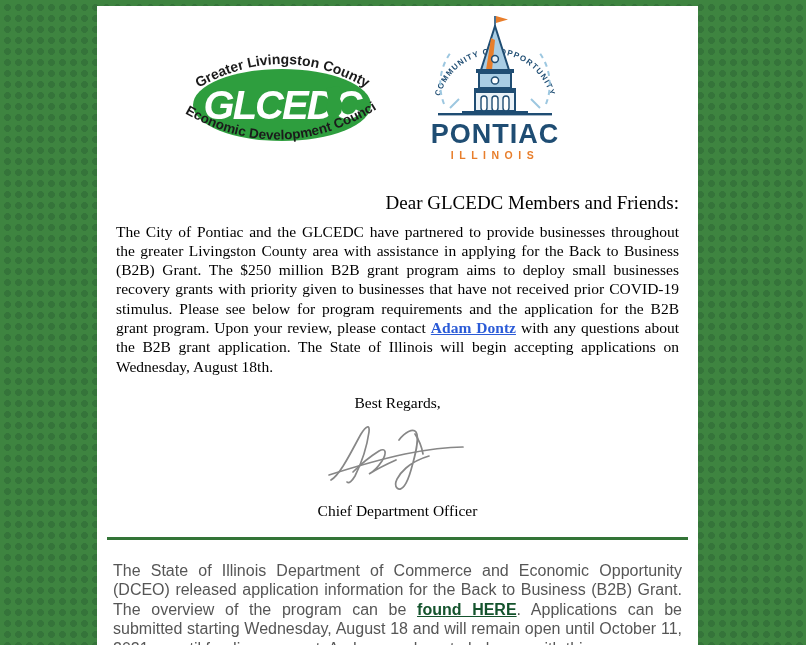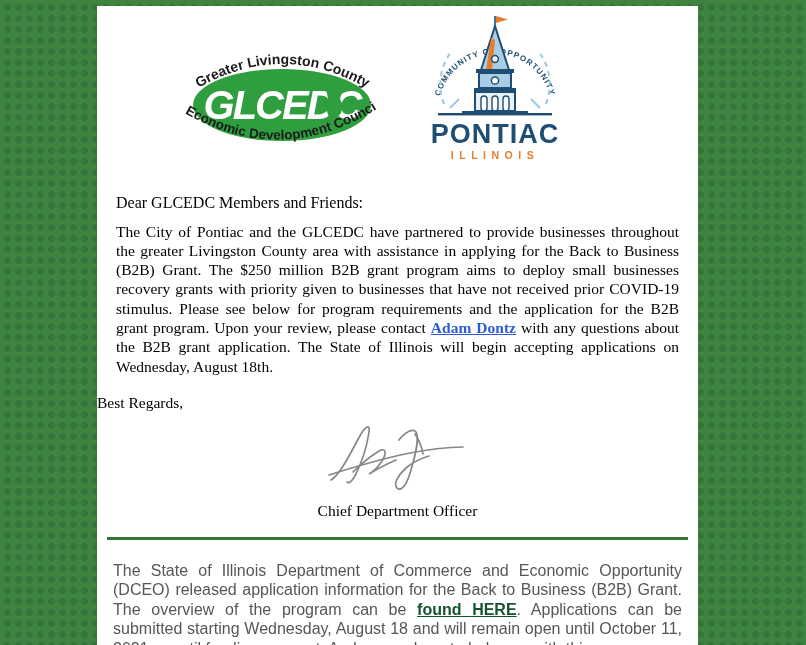--- a/index.html
+++ b/index.html
@@ -12,28 +12,28 @@
     font-family:"Liberation Serif", serif;
   }
   .card{
     position:absolute;left:97px;top:6px;width:601px;height:639px;
     background:#ffffff;box-sizing:border-box;
   }
   .logos{position:relative;height:162px;}
   .logo-glcedc{position:absolute;left:83px;top:29px;}
   .logo-pontiac{position:absolute;left:323px;top:6px;}
   .salutation{
-    margin:25px 19px 0 19px;font-size:16px;line-height:19.5px;color:#000;
+    margin:25px 19px 0 19px;font-size:19px;line-height:19.5px;color:#000;text-align:right;
   }
   .letter-body{
     margin:9px 19px 0 19px;font-size:15.5px;line-height:19.3px;color:#000;
     text-align:justify;
   }
   .letter-link{color:#2b5bd7;font-weight:bold;text-decoration:underline;cursor:pointer;}
-  .closing{margin:18px 0 0 0;font-size:15.5px;color:#000;}
+  .closing{margin:18px 0 0 0;text-align:center;font-size:15.5px;color:#000;}
   .signature-wrap{text-align:center;margin-top:6px;height:80px;}
   .signer-title{text-align:center;font-size:15.5px;color:#000;margin-top:4px;}
   .divider{border:none;height:3px;background:#337437;margin:17px 10px 0 10px;}
   .announcement{
     margin:21px 16px 0 16px;
     font-family:"Liberation Sans", sans-serif;
     font-size:16px;line-height:19.5px;color:#565656;text-align:justify;
   }
   .announce-link{color:#14532d;font-weight:bold;text-decoration:underline;cursor:pointer;}
   svg text{font-family:"Liberation Sans", sans-serif;}

